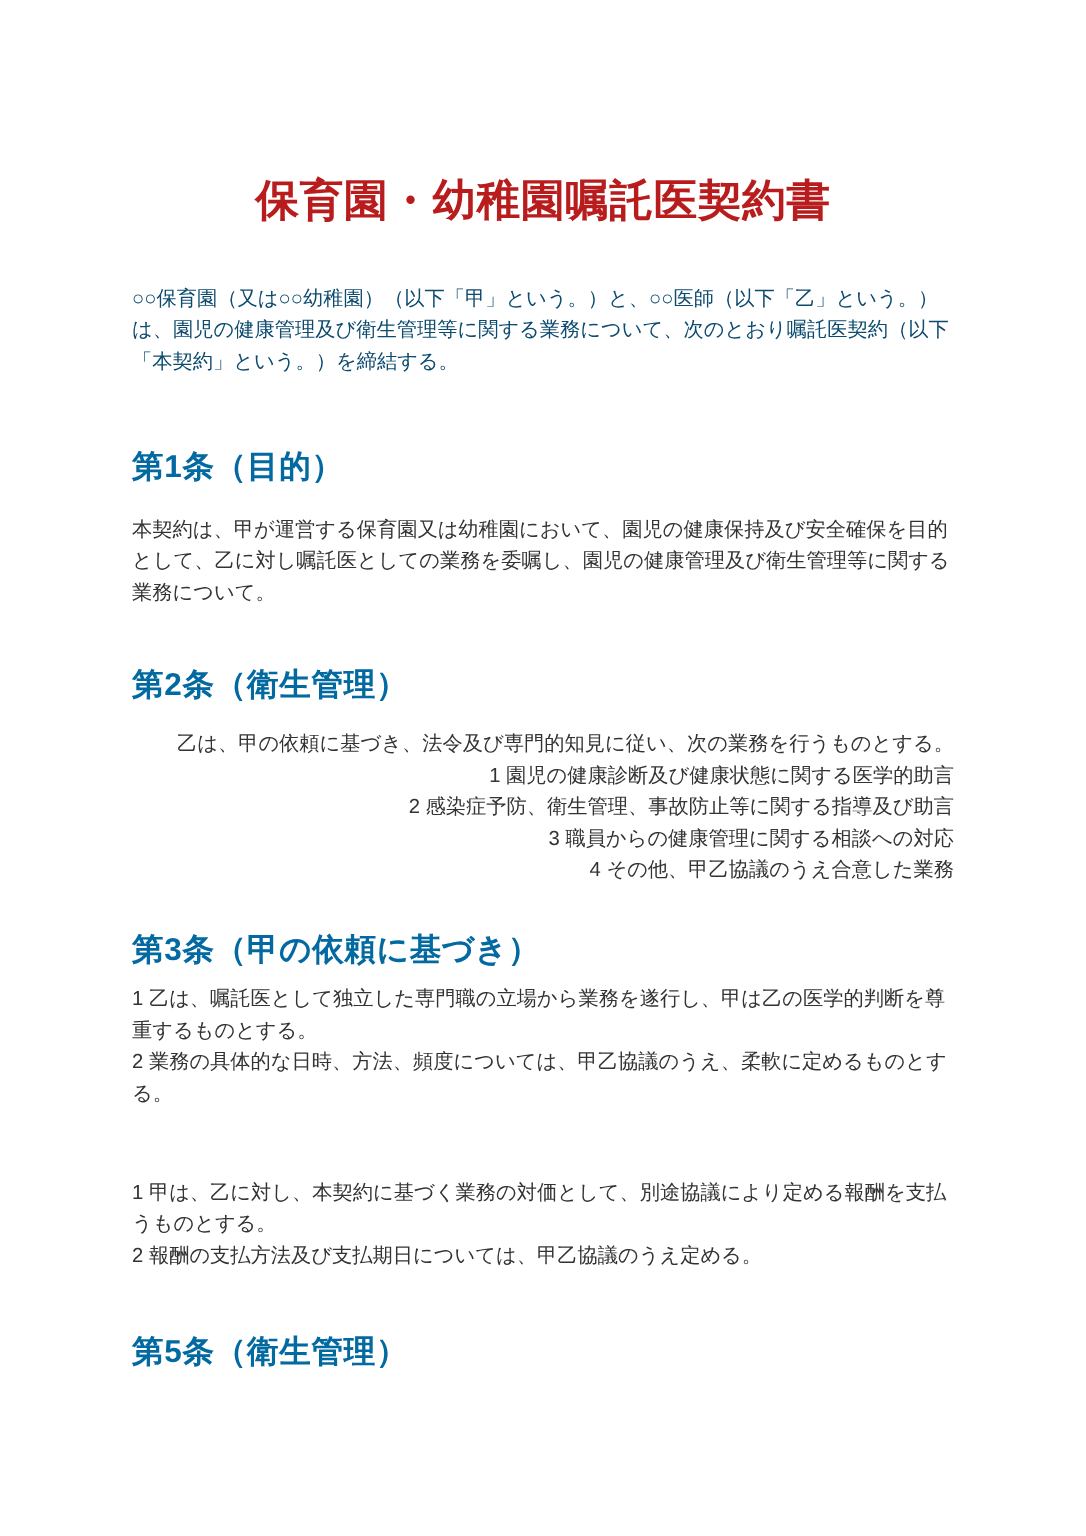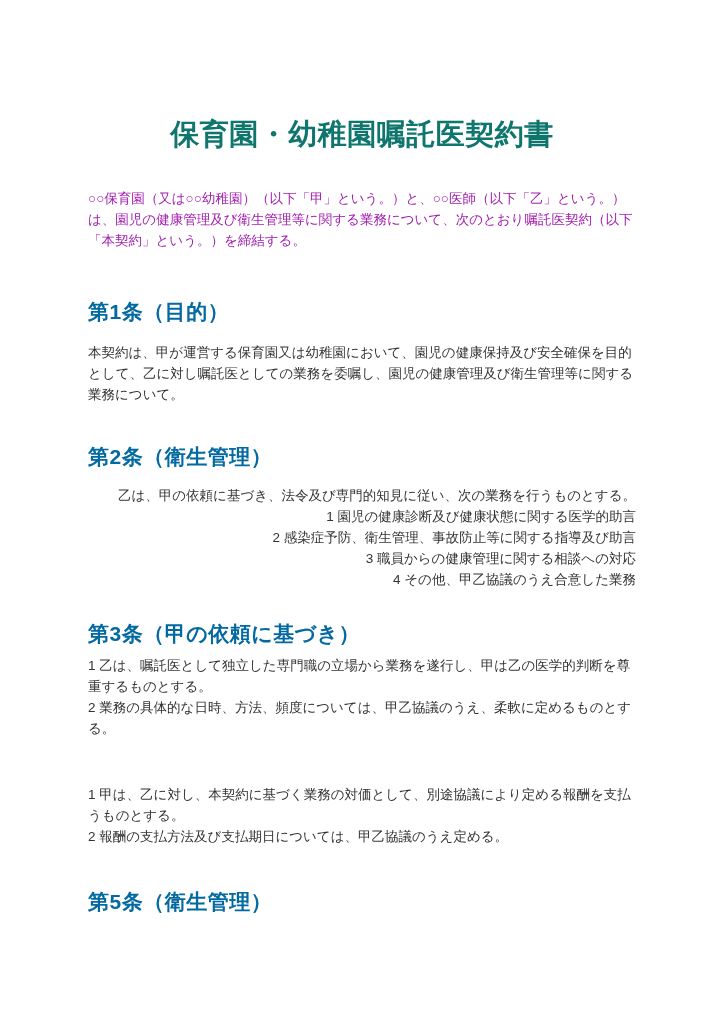--- a/index.html
+++ b/index.html
@@ -21,29 +21,29 @@
     height: 1024px;
     padding: 0 88px;
     background: #ffffff;
   }
   .doc-title {
     margin: 118px 0 0 0;
     font-size: 29px;
     line-height: 33px;
     font-weight: 700;
     text-align: center;
-    color: #0f766e;
+    color: #b91c1c;
     letter-spacing: 0.5px;
   }
   .intro {
     margin: 37px 0 0 0;
     font-size: 13.5px;
     line-height: 21px;
     white-space: pre-line;
-    color: #a21caf;
+    color: #0c4a6e;
   }
   .section {
     margin: 0;
   }
   .section .article-heading {
     margin: 0;
     font-size: 21px;
     line-height: 24px;
     font-weight: 700;
     color: #0369a1;

